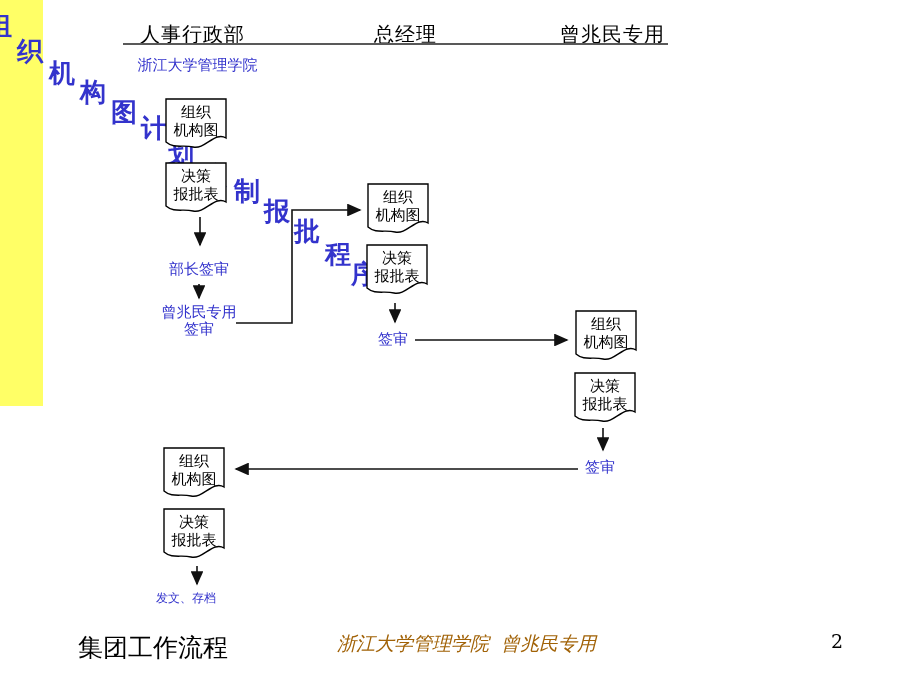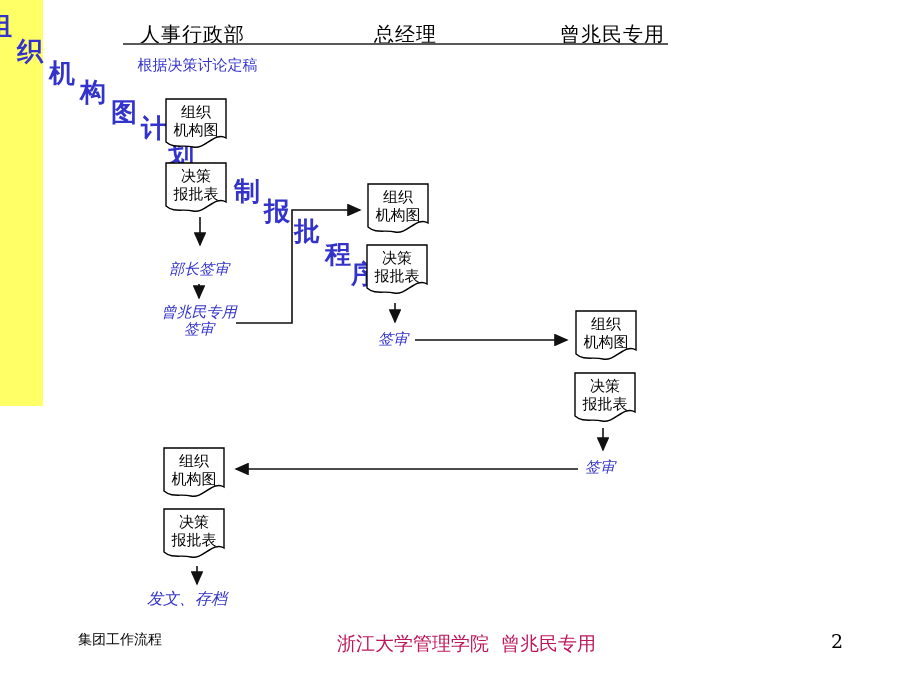--- a/index.html
+++ b/index.html
@@ -33,24 +33,24 @@
     color:#3333cc;white-space:nowrap;
   }
   .doc{position:absolute;width:62px;height:60px;padding-left:31px;}
   .doc svg{position:absolute;left:0;top:0;}
   .doc .doc-text{
     position:absolute;left:0;top:5px;width:62px;
     text-align:center;font-size:15px;line-height:18px;color:#000;
   }
   .flow-label{
     position:absolute;color:#3333cc;font-size:15px;
-    text-align:center;line-height:17px;white-space:nowrap;font-style:italic;
+    text-align:center;line-height:17px;white-space:nowrap;
   }
   .arrow-layer{position:absolute;left:0;top:0;pointer-events:none;}
-  .footer-left{position:absolute;left:78px;top:631px;font-size:14px;color:#000;}
+  .footer-left{position:absolute;left:78px;top:631px;font-size:25px;color:#000;}
   .footer-center{position:absolute;left:337px;top:631px;font-size:19px;color:#3366cc;white-space:pre;}
   .footer-page{position:absolute;left:831px;top:630px;font-size:19px;color:#000;}
 </style>
 </head>
 <body>
 
 <div class="slide">
 
   <div class="yellow-bar" style="background-color: rgb(255, 255, 102);"></div>
 
@@ -67,21 +67,21 @@
   <span class="diag-char" style="left:294px;top:218px">批</span>
   <span class="diag-char" style="left:325px;top:241px">程</span>
   <span class="diag-char" style="left:351px;top:261px">序</span>
 
   <span class="hdr" style="left:140px">人事行政部</span>
   <span class="hdr" style="left:374px">总经理</span>
   <span class="hdr" style="left:560px">曾兆民专用</span>
   <div class="hdr-line"></div>
 
   <div class="annotation">
-    <div>根据决策讨论定稿</div>
+    <div>浙江大学管理学院</div>
   </div>
 
   <div class="doc" style="left:165px;top:98px">
     <svg width="62" height="60">
         <path d="M1,1 L61,1 L61,40 C50,33 40,52 28,49 C18,46.5 9,51 1,44 Z" fill="#ffffff" stroke="#000000" stroke-width="1.4"></path>
       </svg>
     <div class="doc-text">
         <div>组织</div>
         <div>机构图</div>
       </div>
@@ -166,19 +166,19 @@
     <path d="M197,566 L197,584" stroke="#111" stroke-width="1.6" fill="none" marker-end="url(#ah)"></path>
   </svg>
 
   <div class="flow-label" style="left:159px;top:261px;width:80px">部长签审</div>
   <div class="flow-label" style="left:159px;top:304px;width:80px">
     <div>曾兆民专用</div>
     <div>签审</div>
   </div>
   <div class="flow-label" style="left:378px;top:331px">签审</div>
   <div class="flow-label" style="left:585px;top:459px">签审</div>
-  <div class="flow-label" style="left:147px;top:590px;font-size:16px">发文、存档</div>
+  <div class="flow-label" style="left:156px;top:590px;font-size:12px">发文、存档</div>
 
   <div class="footer-left">集团工作流程</div>
-  <div class="footer-center" style="color: #be185d;">浙江大学管理学院  曾兆民专用</div>
+  <div class="footer-center" style="color: #a16207; font-style: italic;">浙江大学管理学院  曾兆民专用</div>
   <div class="footer-page">2</div>
 
 </div>
 
 </body></html>

